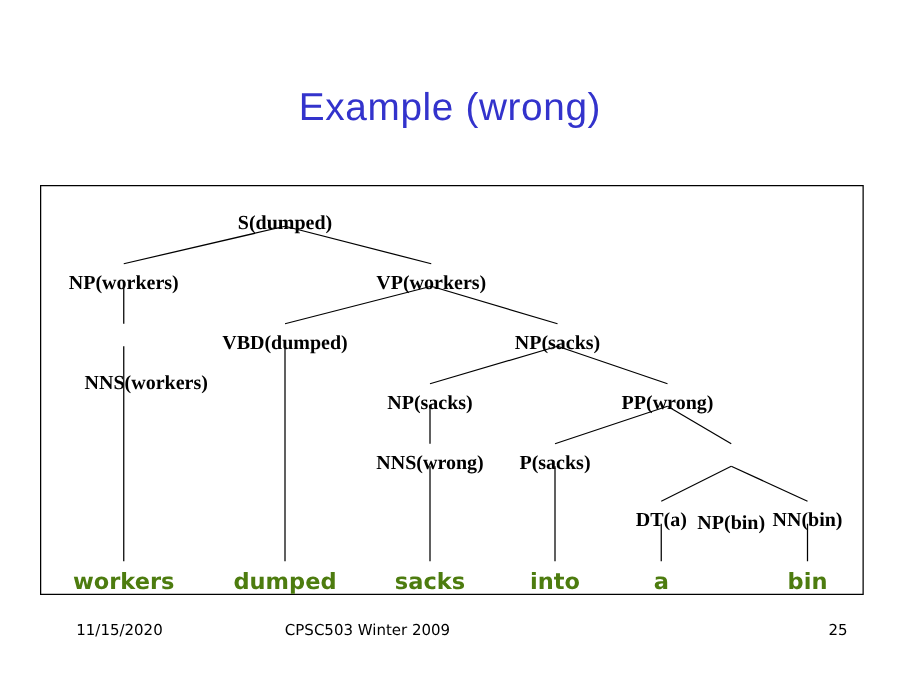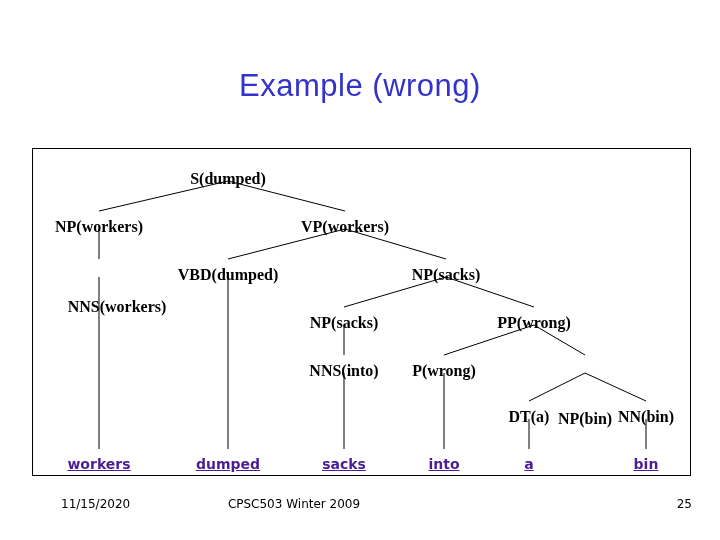--- a/index.html
+++ b/index.html
@@ -48,40 +48,39 @@
     color: #000000;
     font-family: "Liberation Serif", serif;
     font-size: 16px;
     font-weight: bold;
     white-space: nowrap;
     transform: translateX(-50%);
     line-height: 1;
   }
   .leaf {
     position: absolute;
-    color: #4c1d95;
+    color: #4d7c0f;
     font-family: "DejaVu Sans", sans-serif;
-    font-size: 14px;
+    font-size: 18px;
     font-weight: bold;
     white-space: nowrap;
     transform: translateX(-50%);
     line-height: 1;
-    text-decoration: underline;
   }
   #footer-date, #footer-center, #footer-page {
     position: absolute;
     top: 497px;
     color: #000000;
     font-family: "DejaVu Sans", sans-serif;
     font-size: 12px;
     white-space: nowrap;
   }
   #footer-date { left: 61px; }
   #footer-center { left: 0; width: 588px; text-align: center; }
-  #footer-page { left: 0; width: 720px; text-align: right; padding-right: 28px; box-sizing: border-box; }
+  #footer-page { left: 0; width: 720px; text-align: right; padding-right: 42px; box-sizing: border-box; }
 </style>
 </head>
 <body>
 
 <div id="slide">
 
   <div id="title">Example (wrong)</div>
 
   <div id="tree-box">
     <svg id="tree-layer" viewBox="0 0 657 326" width="657" height="326" xmlns="http://www.w3.org/2000/svg">
@@ -106,22 +105,22 @@
       </svg>
     <div id="tree-nodes">
         <div class="node" style="left: 195px; top: 22px;">S(dumped)</div>
         <div class="node" style="left: 66px; top: 70px;">NP(workers)</div>
         <div class="node" style="left: 312px; top: 70px;">VP(workers)</div>
         <div class="node" style="left: 84px; top: 118px; margin-top: 32px;">NNS(workers)</div>
         <div class="node" style="left: 195px; top: 118px;">VBD(dumped)</div>
         <div class="node" style="left: 413px; top: 118px;">NP(sacks)</div>
         <div class="node" style="left: 311px; top: 166px;">NP(sacks)</div>
         <div class="node" style="left: 501px; top: 166px;">PP(wrong)</div>
-        <div class="node" style="left: 311px; top: 214px;">NNS(into)</div>
-        <div class="node" style="left: 411px; top: 214px;">P(wrong)</div>
+        <div class="node" style="left: 311px; top: 214px;">NNS(wrong)</div>
+        <div class="node" style="left: 411px; top: 214px;">P(sacks)</div>
         <div class="node" style="left: 552px; top: 214px; margin-top: 48px;">NP(bin)</div>
         <div class="node" style="left: 496px; top: 260px;">DT(a)</div>
         <div class="node" style="left: 613px; top: 260px;">NN(bin)</div>
         <div class="leaf" style="left: 66px; top: 308px;">workers</div>
         <div class="leaf" style="left: 195px; top: 308px;">dumped</div>
         <div class="leaf" style="left: 311px; top: 308px;">sacks</div>
         <div class="leaf" style="left: 411px; top: 308px;">into</div>
         <div class="leaf" style="left: 496px; top: 308px;">a</div>
         <div class="leaf" style="left: 613px; top: 308px;">bin</div>
       </div>

